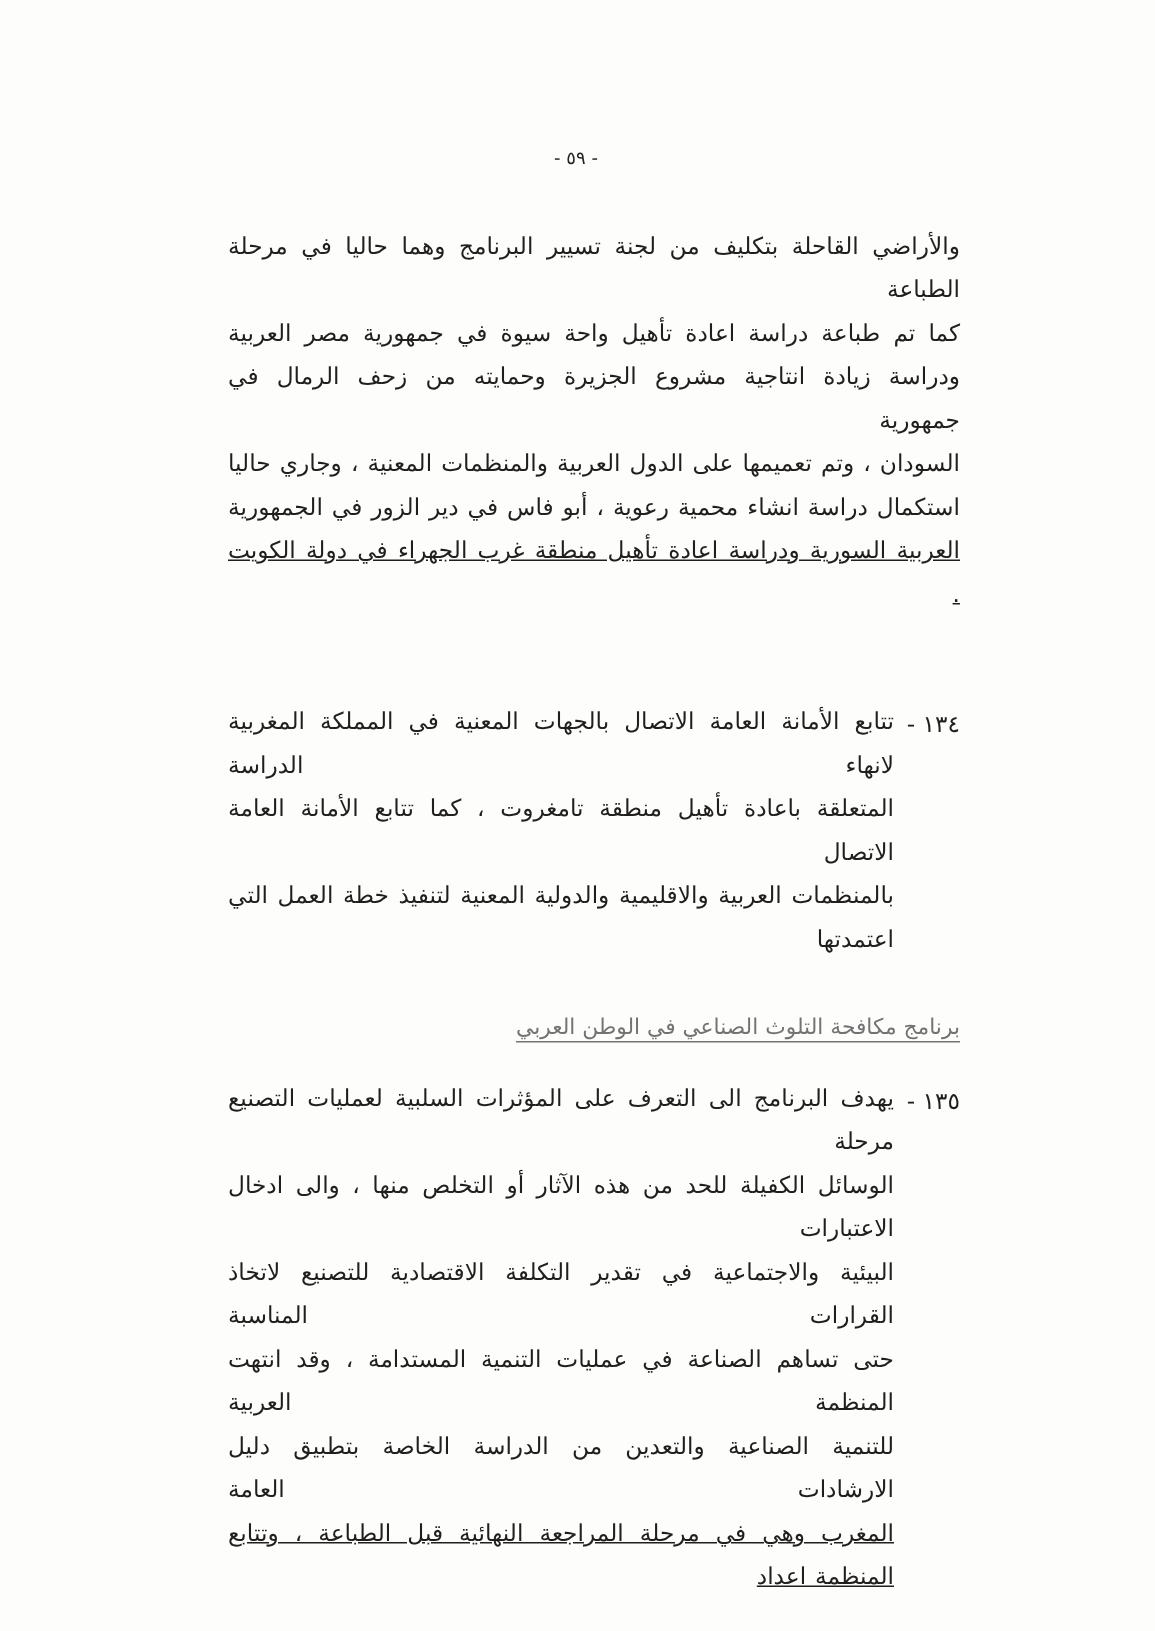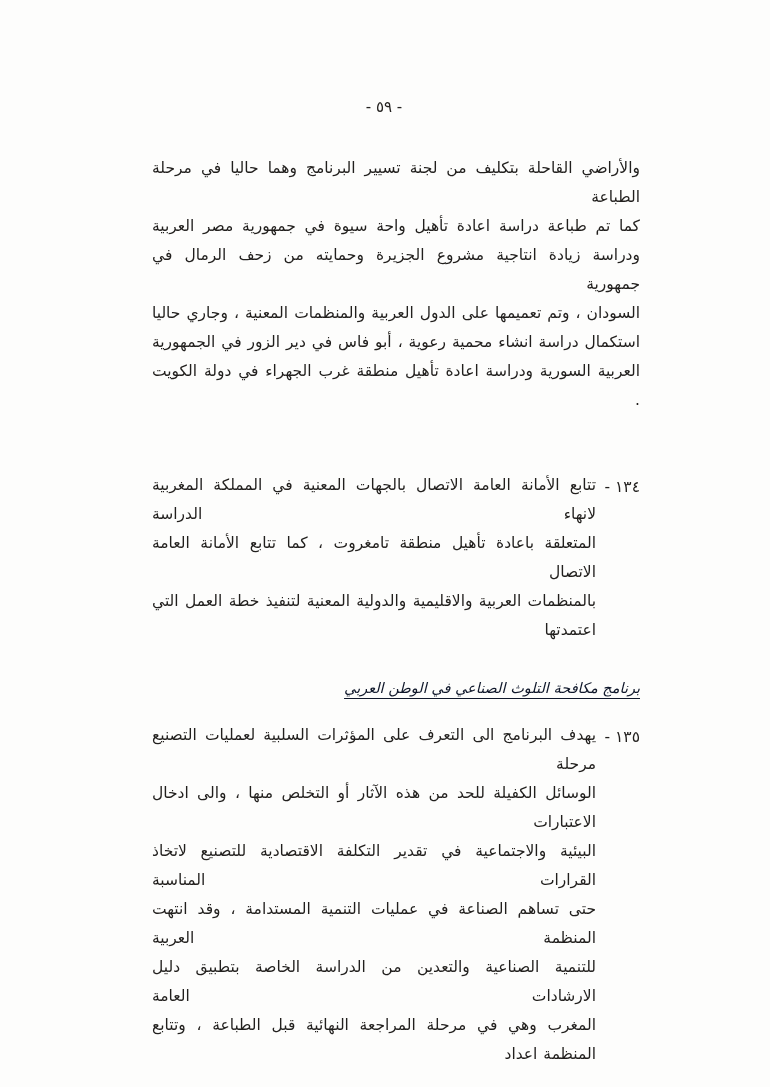--- a/index.html
+++ b/index.html
@@ -19,21 +19,21 @@
     width: 770px;
     height: 1087px;
     box-sizing: border-box;
     background: #fdfdfc;
     direction: rtl;
     padding: 98px 130px 0 128px;
   }
   .page-number {
     direction: ltr;
     text-align: center;
-    font-size: 15px;
+    font-size: 12px;
     letter-spacing: 3px;
     margin-bottom: 38px;
     color: #242220;
   }
   .block {
     position: relative;
     font-size: 15.5px;
     line-height: 29px;
     color: #211f1d;
   }
@@ -47,27 +47,27 @@
     white-space: nowrap;
   }
   .line {
     text-align: justify;
     text-align-last: justify;
     word-spacing: 1px;
     margin-left: 24px;
   }
   .line.last {
     text-align-last: right;
+    text-decoration: underline;
   }
   .heading-text {
     font-size: 14.5px;
     text-decoration: underline;
     text-underline-offset: 5px;
-    color: #0f172a;
-    font-style: italic;
+    color: #737373;
   }
 </style>
 </head>
 <body>
 
 <div class="page">
   <div class="page-number">- ٥٩ -</div>
   <div id="doc-body">
       <div class="block paragraph">
         <div class="line">والأراضي القاحلة بتكليف من لجنة تسيير البرنامج وهما حاليا في مرحلة الطباعة</div>

